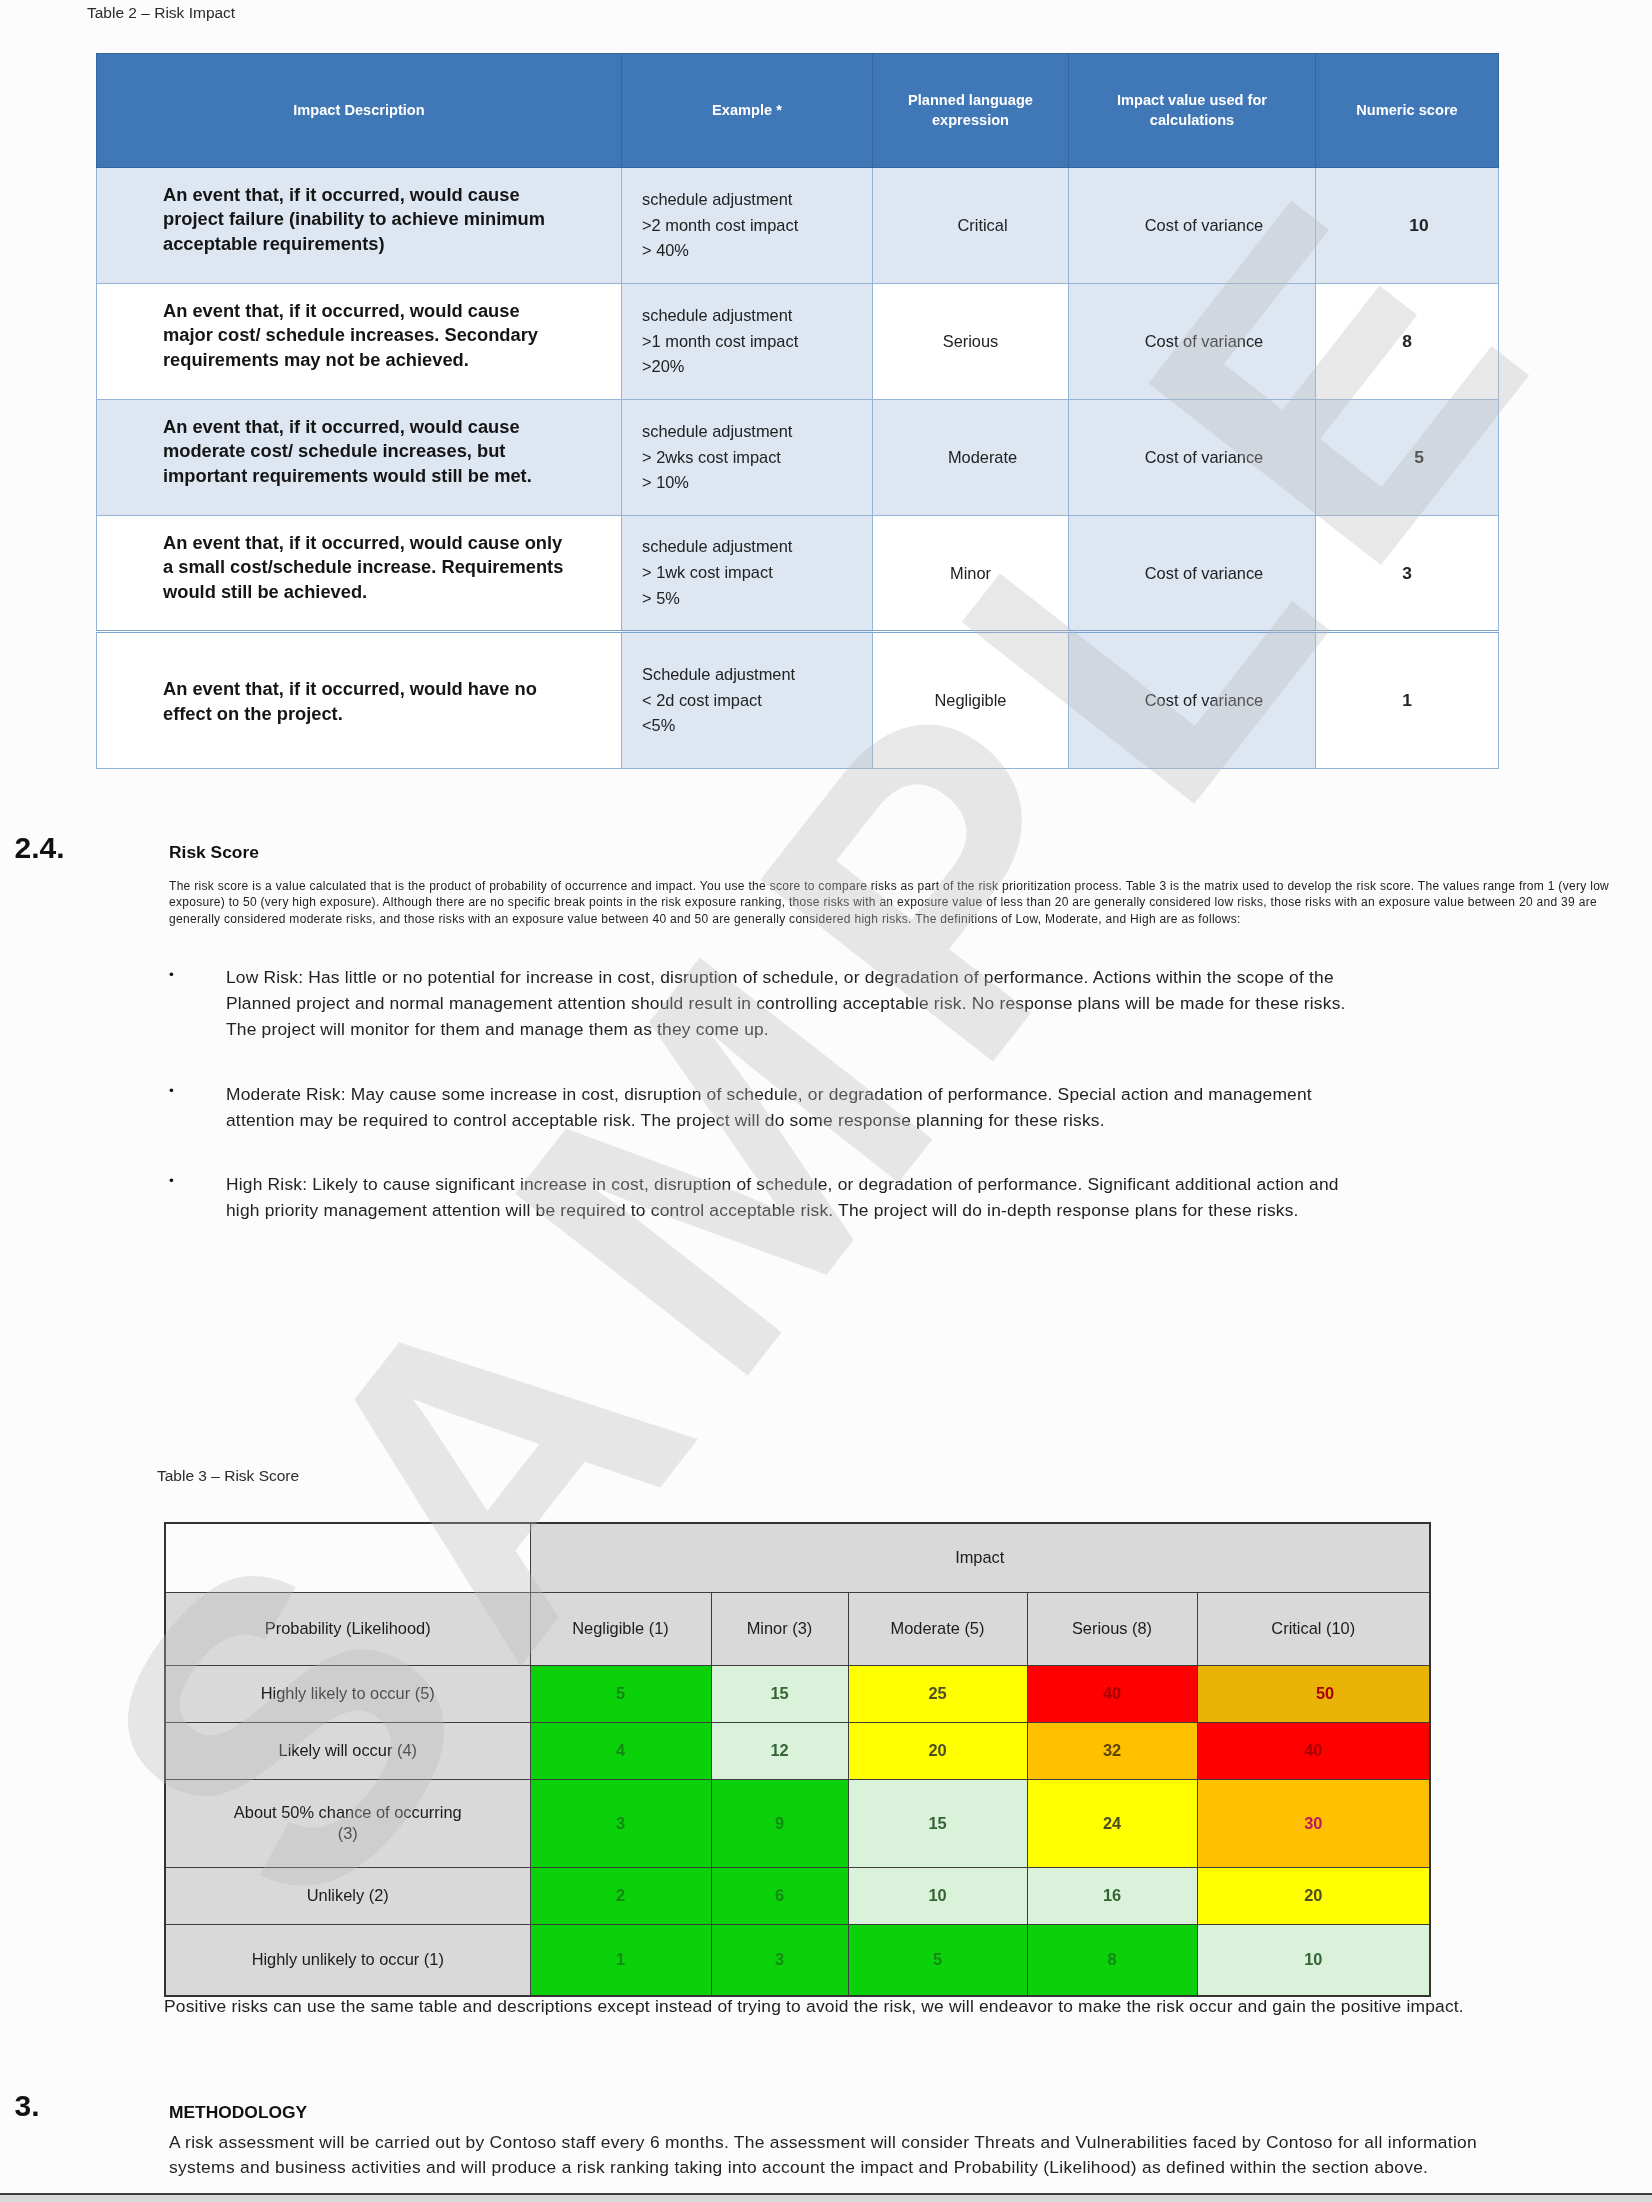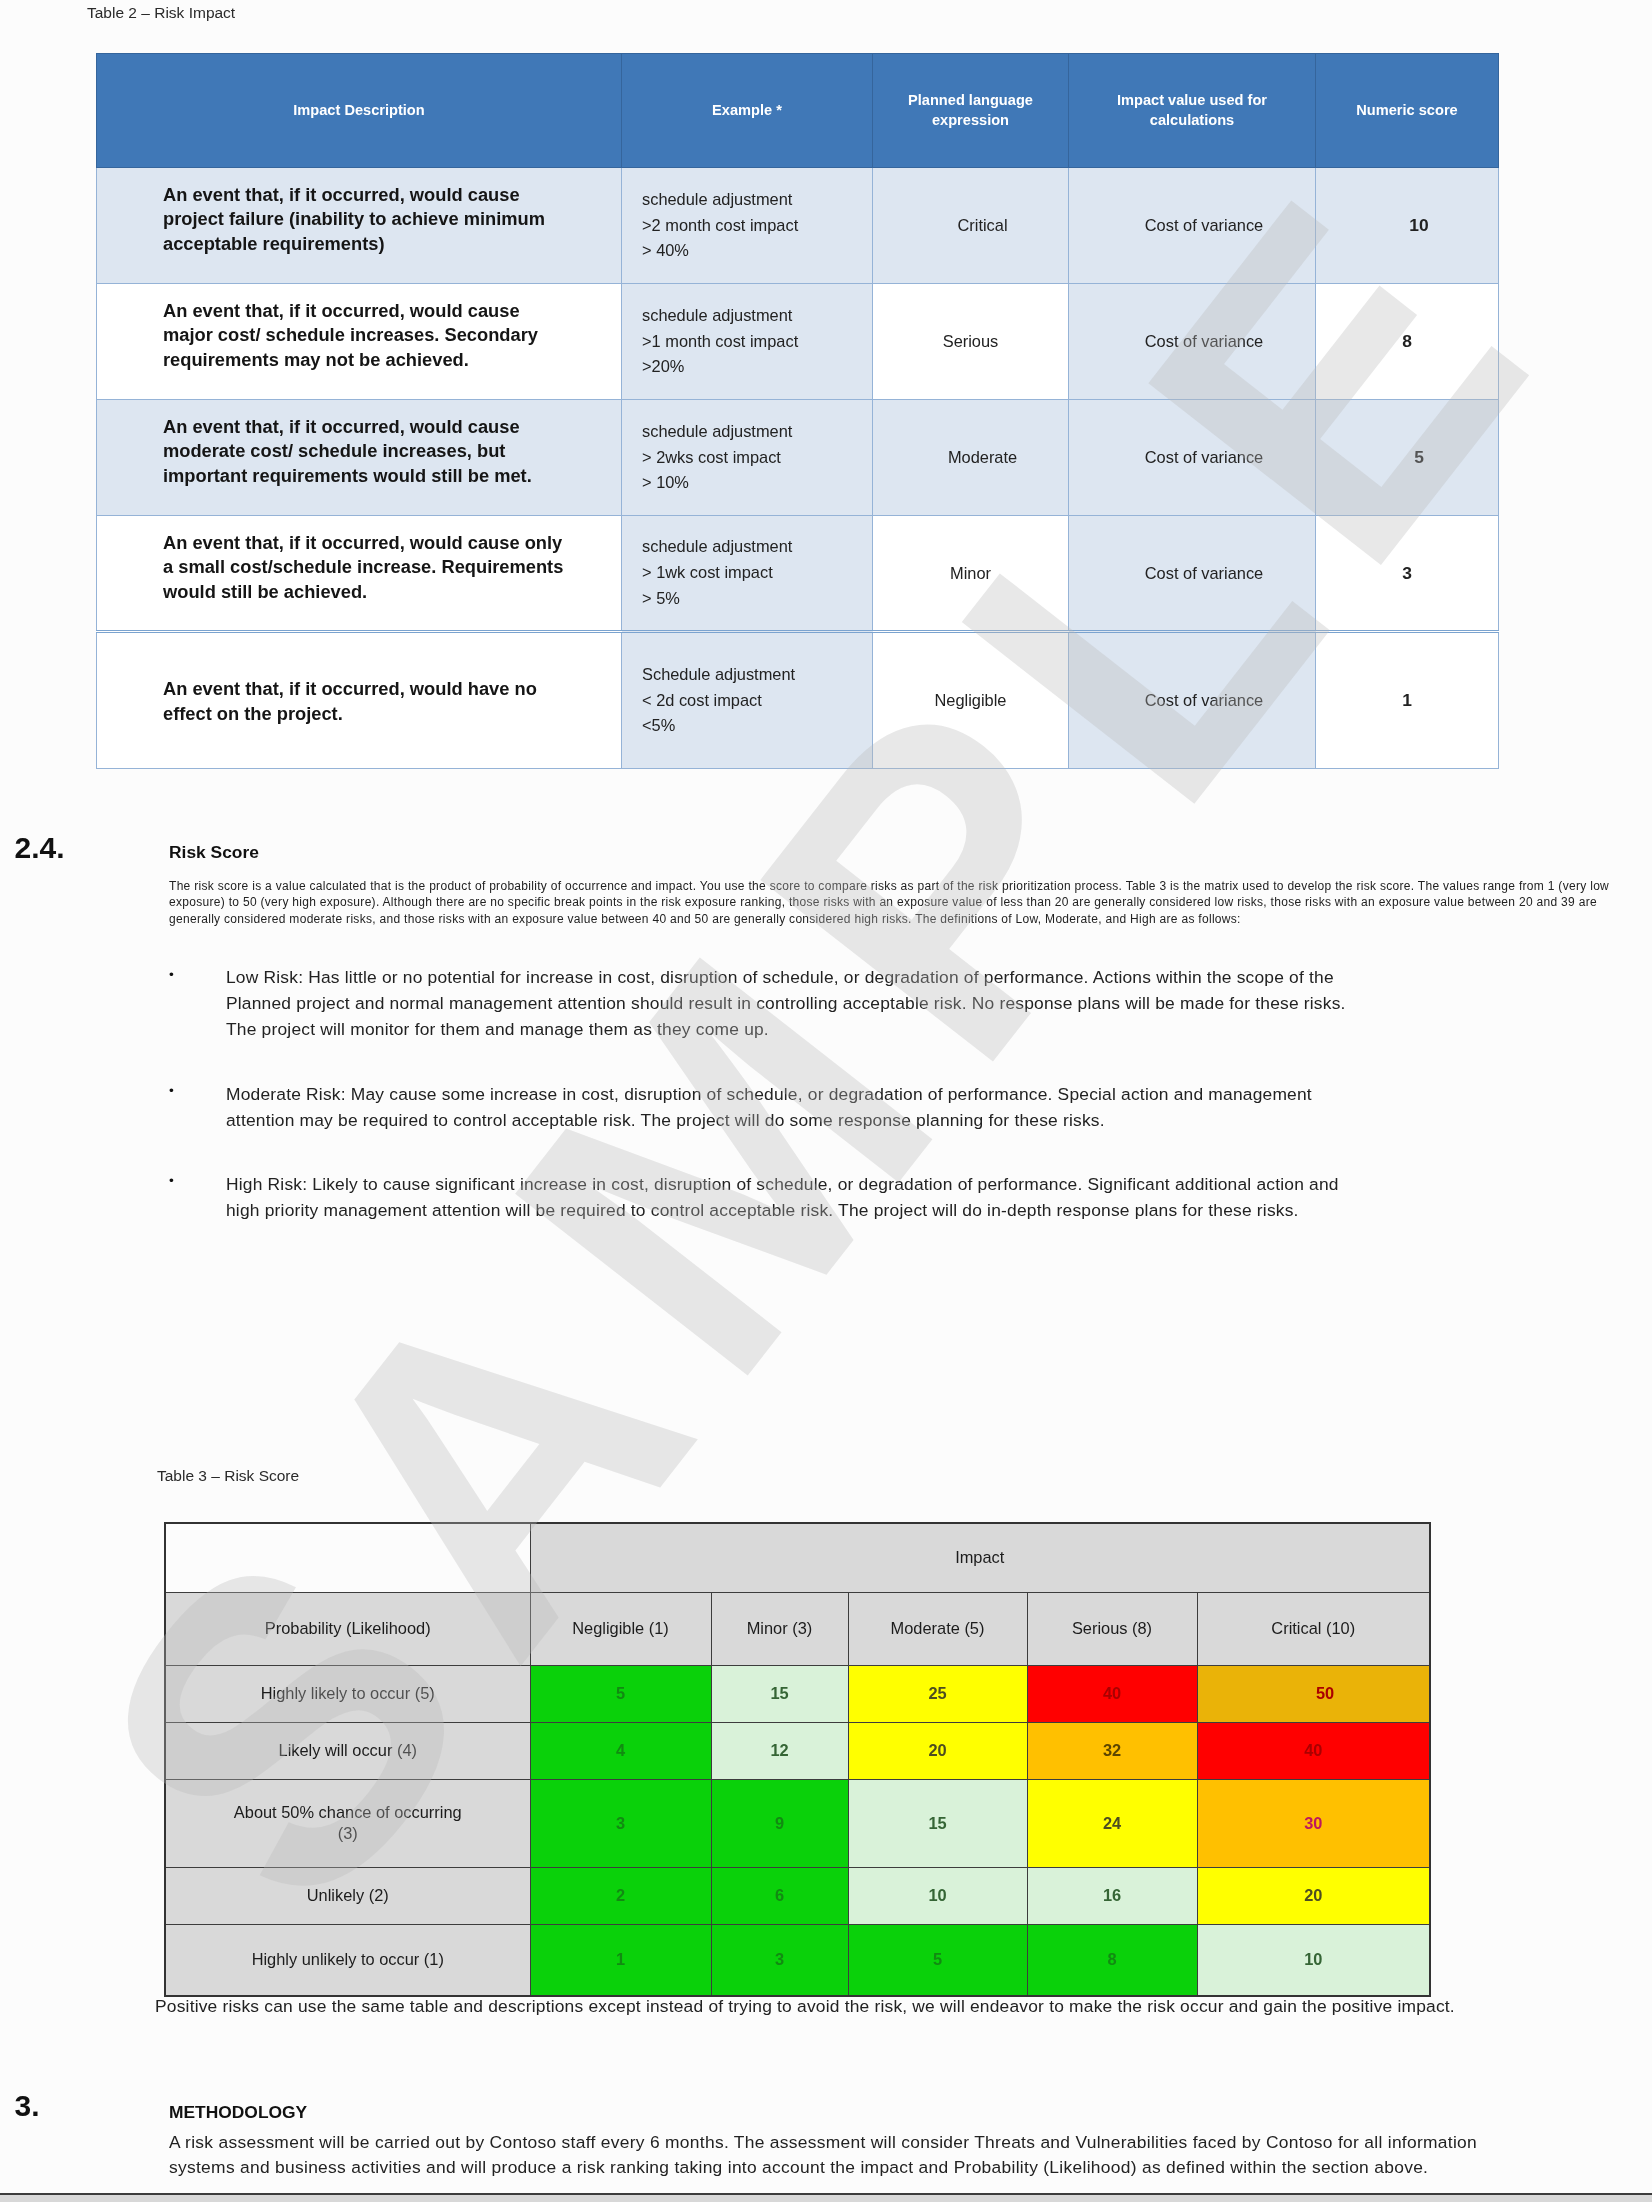--- a/index.html
+++ b/index.html
@@ -237,21 +237,21 @@
         <td class="val" style="background: rgb(10, 209, 10); color: rgb(18, 138, 18);">1</td>
         <td class="val" style="background: rgb(10, 209, 10); color: rgb(18, 138, 18);">3</td>
         <td class="val" style="background: rgb(10, 209, 10); color: rgb(18, 138, 18);">5</td>
         <td class="val" style="background: rgb(10, 209, 10); color: rgb(18, 138, 18);">8</td>
         <td class="val" style="background: rgb(217, 242, 217); color: rgb(53, 101, 53);">10</td>
       </tr>
     </tbody>
       </table>
   </div>
 
-  <div class="layer footnote" style="left:155px; top:1994px; width:1352px;">Positive risks can use the same table and descriptions except instead of trying to avoid the risk, we will endeavor to make the risk occur and gain the positive impact.</div>
+  <div class="layer footnote" style="left:164px; top:1994px; width:1352px;">Positive risks can use the same table and descriptions except instead of trying to avoid the risk, we will endeavor to make the risk occur and gain the positive impact.</div>
 
   <div class="layer sec-num" style="left:14.6px; top:2089px;">3.</div>
   <div class="layer" style="left:169px; top:2102px; width:1348px;">
     <h3 class="sec-title" style="margin-bottom:7.3px;">METHODOLOGY</h3>
     <p class="body-text" style="font-size:17.4px; line-height:1.4;">A risk assessment will be carried out by Contoso staff every 6 months.  The assessment will consider Threats and Vulnerabilities faced by Contoso for all information systems and business activities and will produce a risk ranking taking into account the impact and Probability (Likelihood) as defined within the section above.</p>
   </div>
 
   <div class="watermark">SAMPLE</div>
 
   <div class="footer-edge"></div>

